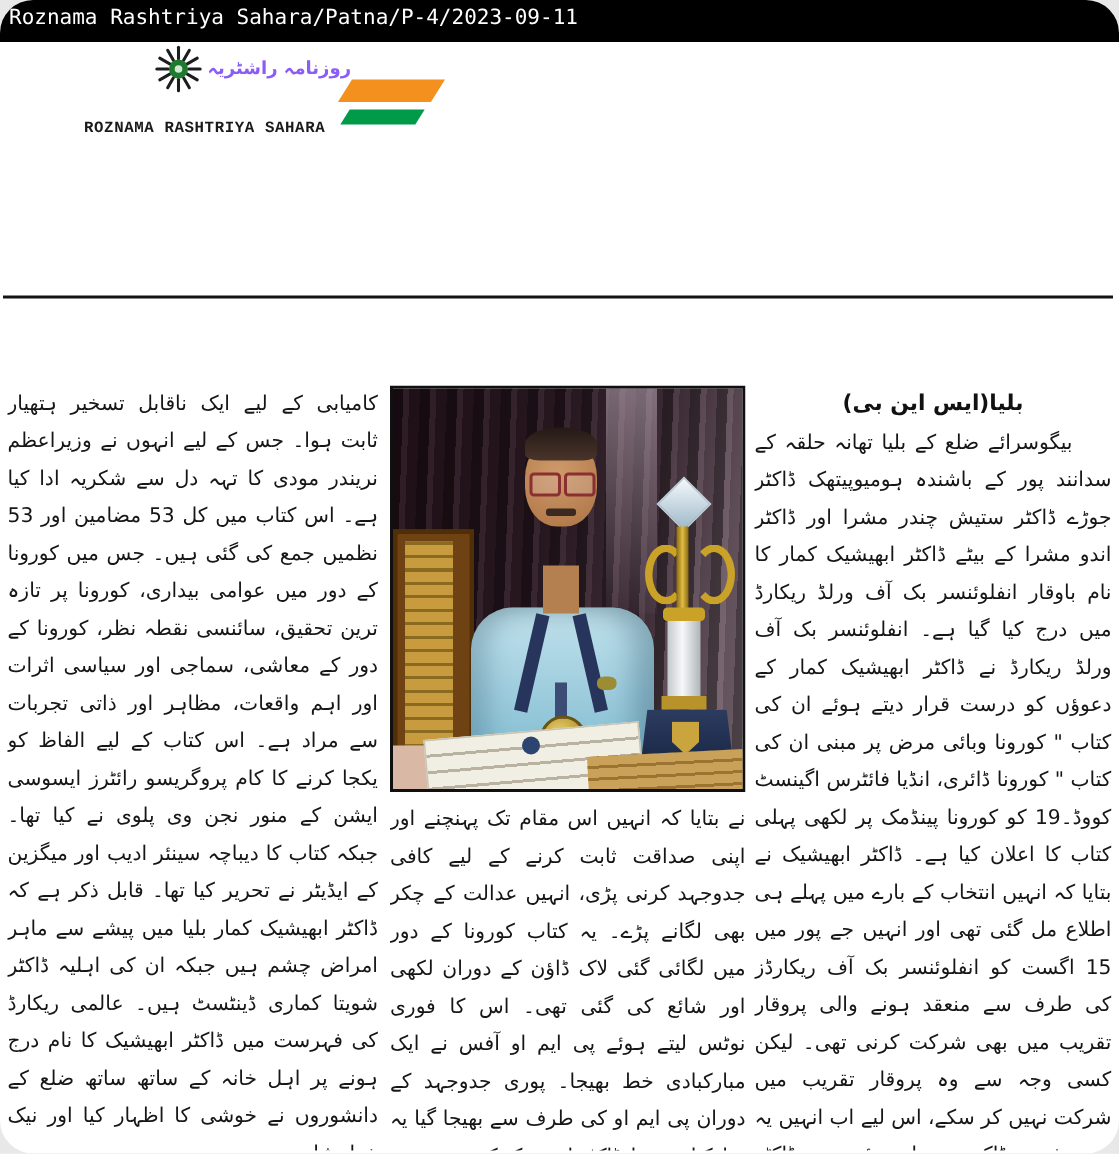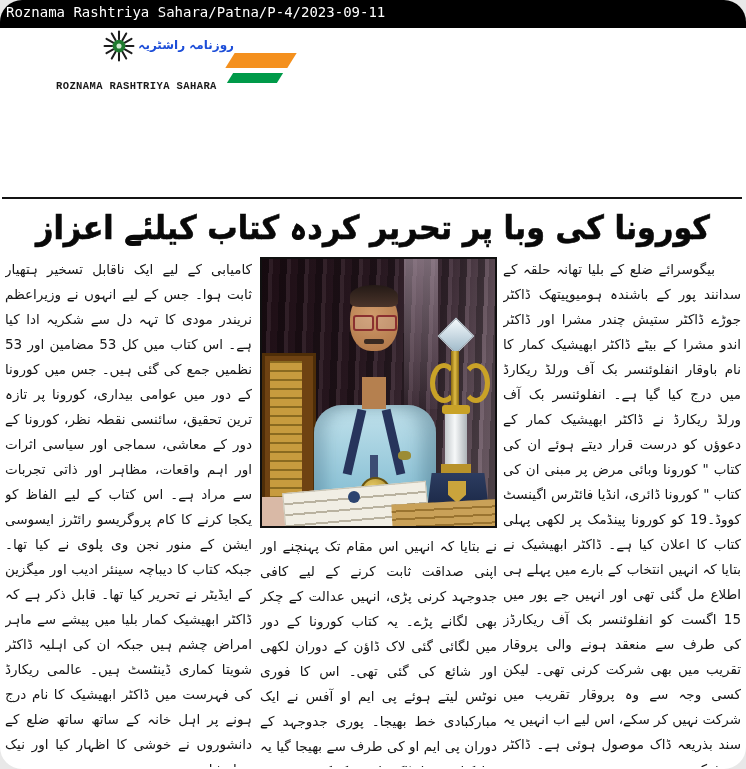--- a/index.html
+++ b/index.html
@@ -9,21 +9,21 @@
   .topbar{position:absolute;top:0;left:0;right:0;height:28px;background:#000;}
   .topbar span{display:inline-block;padding:4px 0 0 6px;color:#fff;
         font-family:"DejaVu Sans Mono",monospace;font-size:14px;letter-spacing:0px;white-space:nowrap;}
   
   .masthead{position:absolute;top:28px;left:0;right:0;height:86px;background:#fff;}
   .calligraphy-wrap{position:absolute;left:8px;top:4px;width:158px;height:62px;}
   .calligraphy-wrap .fit-line{display:block;width:max-content;transform-origin:left center;
         font-size:56px;font-weight:bold;line-height:62px;color:#161616;direction:rtl;}
   .starburst{position:absolute;left:102px;top:1px;width:34px;height:34px;}
   .tagline{position:absolute;left:154px;top:10px;width:80px;font-size:12px;font-weight:bold;
-        color:#1d4ed8;direction:rtl;text-align:left;white-space:nowrap;}
+        color:#8b5cf6;direction:rtl;text-align:left;white-space:nowrap;}
   .flag{position:absolute;left:230px;top:25px;}
   .stripe{transform:skewX(-32deg);}
   .stripe.saffron{width:62px;height:15px;background:#F4901E;margin-bottom:5px;}
   .stripe.green{width:50px;height:10px;background:#009A49;}
   .masthead-name{position:absolute;left:56px;top:52px;font-family:Liberation Mono, monospace;
         font-size:10.5px;font-weight:bold;letter-spacing:0.4px;color:#1a1a1a;white-space:nowrap;}
   
   .headline-main-wrap{position:absolute;top:114px;left:5px;right:5px;height:82px;overflow:visible;}
   .headline-main-wrap .fit-line{display:block;width:max-content;transform-origin:left center;
         direction:rtl;font-size:40px;font-weight:bold;line-height:78px;color:#0c0c0c;white-space:nowrap;}
@@ -130,25 +130,23 @@
     <div class="flag">
       <div class="stripe saffron"></div>
       <div class="stripe green"></div>
     </div>
     <div class="masthead-name">ROZNAMA RASHTRIYA SAHARA</div>
   </div>
 
 
   <div class="rule"></div>
 
-  <div class="headline-sub-wrap">
-    <span class="fit-line" lang="ur" style="transform: scaleX(0.917826);">کورونا کی وبا پر تحریر کردہ کتاب کیلئے اعزاز</span>
-  </div>
 
   <div class="col col-right">
+    <div class="dateline" lang="ur">بلیا(ایس این بی)</div>
     <p class="urdu-text" lang="ur">بیگوسرائے ضلع کے بلیا تھانہ حلقہ کے سدانند پور کے باشندہ ہومیوپیتھک ڈاکٹر جوڑے ڈاکٹر ستیش چندر مشرا اور ڈاکٹر اندو مشرا کے بیٹے ڈاکٹر ابھیشیک کمار کا نام باوقار انفلوئنسر بک آف ورلڈ ریکارڈ میں درج کیا گیا ہے۔ انفلوئنسر بک آف ورلڈ ریکارڈ نے ڈاکٹر ابھیشیک کمار کے دعوؤں کو درست قرار دیتے ہوئے ان کی کتاب " کورونا وبائی مرض پر مبنی ان کی کتاب " کورونا ڈائری، انڈیا فائٹرس اگینسٹ کووڈ۔19 کو کورونا پینڈمک پر لکھی پہلی کتاب کا اعلان کیا ہے۔ ڈاکٹر ابھیشیک نے بتایا کہ انہیں انتخاب کے بارے میں پہلے ہی اطلاع مل گئی تھی اور انہیں جے پور میں 15 اگست کو انفلوئنسر بک آف ریکارڈز کی طرف سے منعقد ہونے والی پروقار تقریب میں بھی شرکت کرنی تھی۔ لیکن کسی وجہ سے وہ پروقار تقریب میں شرکت نہیں کر سکے، اس لیے اب انہیں یہ سند بذریعہ ڈاک موصول ہوئی ہے۔ ڈاکٹر ابھیشیک</p>
   </div>
 
   <div class="col col-middle">
     <figure class="photo">
       <div class="curtain-folds"></div>
       <div class="window-light"></div>
       <div class="cert-frame">
         <div class="cert-inner"></div>
       </div>

